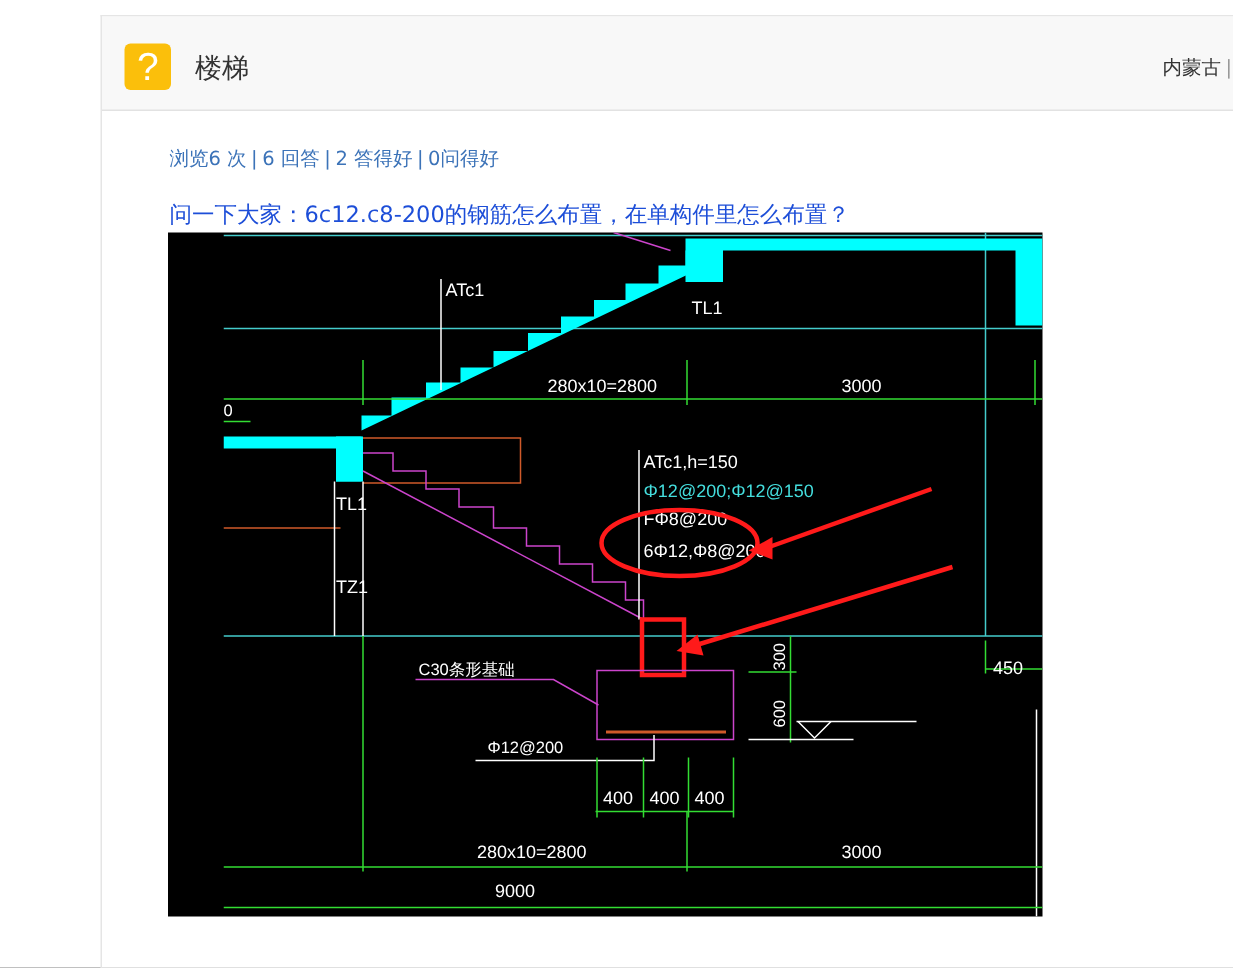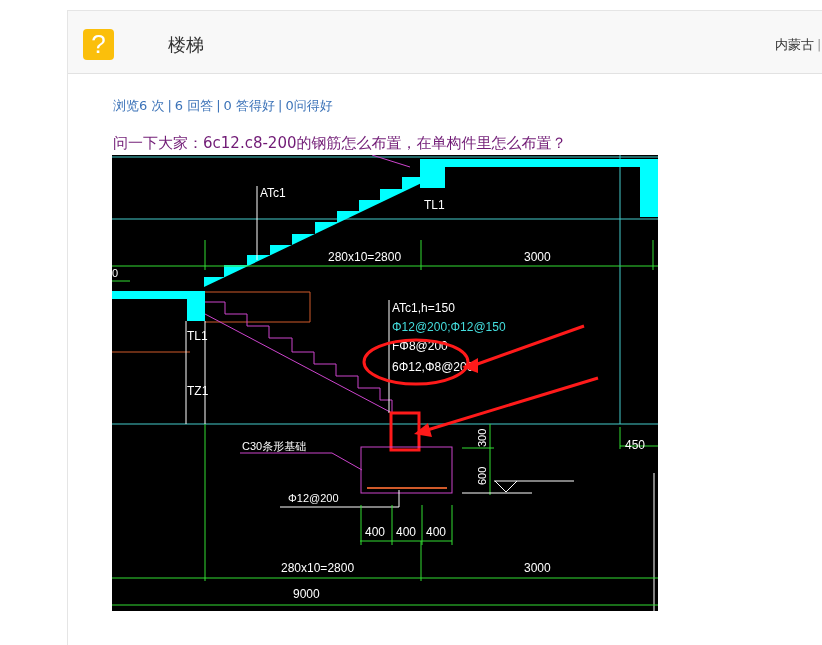--- a/index.html
+++ b/index.html
@@ -5,51 +5,51 @@
   html, body { margin: 0; padding: 0; background: #ffffff; }
   body { width: 822px; height: 645px; position: relative; overflow: hidden;
          font-family: "DejaVu Sans", "Liberation Sans", sans-serif; }
   .panel { position: absolute; left: 67px; top: 10px; width: 760px; height: 640px;
            border-left: 1px solid #e5e5e5; border-top: 1px solid #e5e5e5; background: #fff; }
   .header { position: absolute; left: 0; top: 0; width: 760px; height: 62px;
             background: #f8f8f8; border-bottom: 1px solid #e2e2e2; }
   .q-icon { position: absolute; left: 15px; top: 18px; width: 31px; height: 31px;
             background: #fbbf0b; border-radius: 4px; color: #fff; font-size: 26px;
             line-height: 31px; text-align: center; font-family: "Liberation Sans", sans-serif; }
-  .title { position: absolute; left: 62px; top: 22px; font-size: 18px; color: #333; margin-left: 38px; }
+  .title { position: absolute; left: 62px; top: 22px; font-size: 18px; color: #333; }
   .meta-right { position: absolute; left: 666px; top: 25px; font-size: 13px; color: #333;
                 white-space: nowrap; margin-left: 41px; }
   .meta-right .sep { color: #999; margin: 0 3px; }
   .user-icon { display: inline-block; width: 10px; height: 11px; position: relative;
                vertical-align: -1px; margin-right: 2px; }
   .user-icon::before { content: ""; position: absolute; left: 2px; top: 0; width: 6px; height: 6px;
                        border-radius: 50%; background: #555; }
   .user-icon::after { content: ""; position: absolute; left: 0; top: 6px; width: 10px; height: 5px;
                       border-radius: 5px 5px 0 0; background: #555; }
   .stats { position: absolute; left: 45px; top: 86px; font-size: 13px; color: #3c73b8; }
   .stats span { cursor: pointer; }
   .stats .bar { color: #3c73b8; margin: 0 3px; cursor: default; }
-  .question { position: absolute; left: 45px; top: 123px; font-size: 15px; color: #701a75; }
-  .cad { position: absolute; left: 112px; top: 155px; width: 546px; height: 456px; background: #000; }
+  .question { position: absolute; left: 45px; top: 123px; font-size: 15px; color: #1d4ed8; }
+  .cad { position: absolute; left: 112px; top: 155px; width: 546px; height: 456px; background: #000; padding-left: 37px; }
   .cad svg { display: block; }
 </style>
 </head>
 <body>
 
 <div class="panel">
   <div class="header">
     <div class="q-icon">?</div>
     <div class="title">楼梯</div>
     <div class="meta-right">
       <span>内蒙古</span><span class="sep">|</span><span class="user-icon"></span><span>雪花</span>
     </div>
   </div>
 
   <div class="stats">
-    <span>浏览6 次</span><span class="bar">|</span><span>6 回答</span><span class="bar">|</span><span>0 答得好</span><span class="bar">|</span><span>0问得好</span>
+    <span>浏览6 次</span><span class="bar">|</span><span>6 回答</span><span class="bar">|</span><span>2 答得好</span><span class="bar">|</span><span>0问得好</span>
   </div>
 
   <div class="question">问一下大家：6c12.c8-200的钢筋怎么布置，在单构件里怎么布置？</div>
 </div>
 
 <div class="cad">
   <svg width="546" height="456" viewBox="0 0 546 456" xmlns="http://www.w3.org/2000/svg" font-family="Liberation Sans Narrow, Liberation Sans, sans-serif">
 
     <line x1="0" y1="2" x2="546" y2="2" stroke="#44cccc" stroke-width="1"></line>
     <line x1="0" y1="64" x2="546" y2="64" stroke="#44cccc" stroke-width="1"></line>

